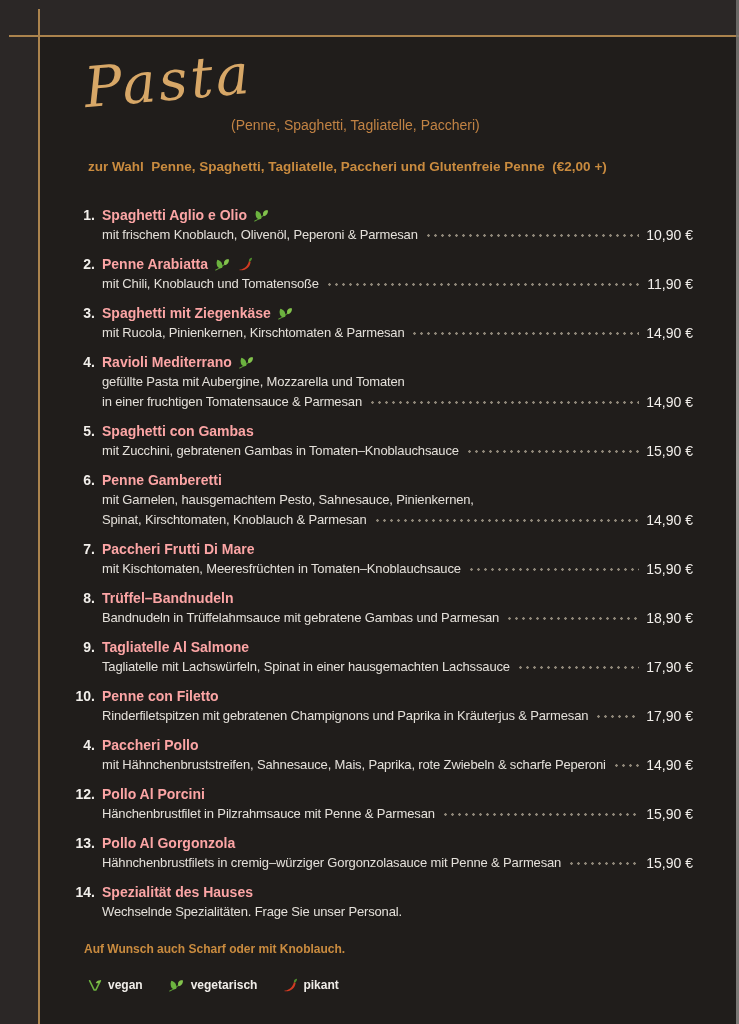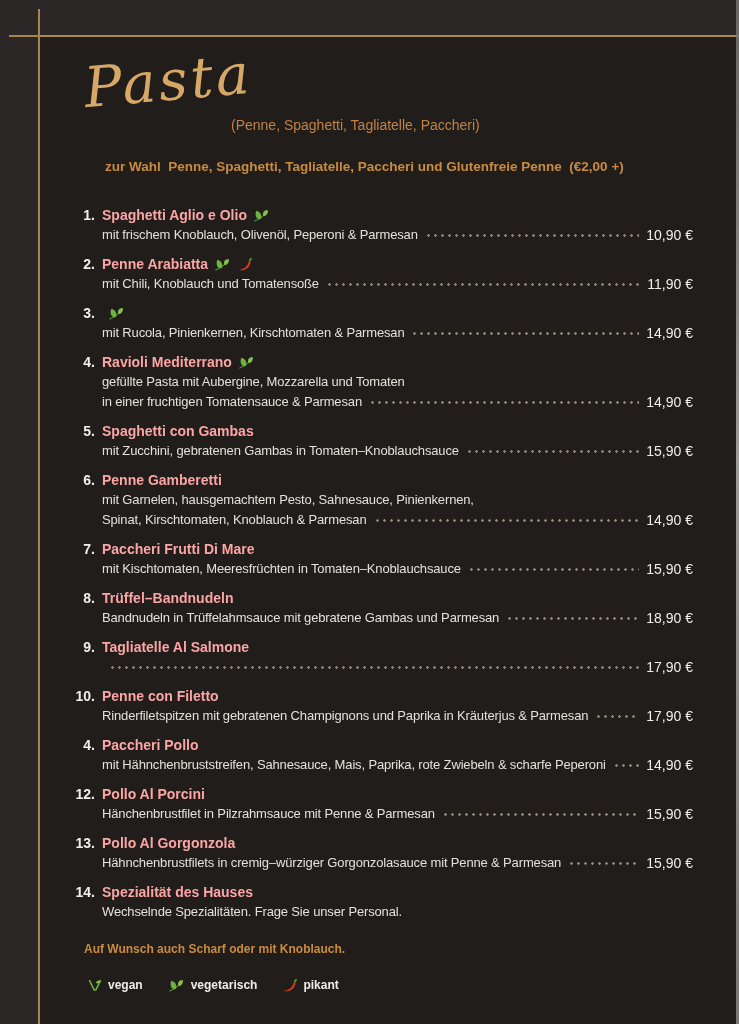--- a/index.html
+++ b/index.html
@@ -57,21 +57,20 @@
     color: #c28344;
     z-index: 4;
   }
   .choice-note {
     position: absolute;
     left: 88px; top: 159px;
     font-size: 13.5px; font-weight: bold;
     color: #c98b3f;
     white-space: pre-wrap;
     z-index: 4;
-    margin-left: 17px;
   }
   .items {
     position: absolute;
     left: 62px; top: 205px; width: 631px;
     z-index: 4;
   }
   .item { margin-bottom: 9px; }
   .trow {
     display: flex; align-items: center;
     line-height: 20px;
@@ -178,20 +177,21 @@
         </div>
         <div class="drow">
           <span class="desc">mit Chili, Knoblauch und Tomatensoße</span>
           <span class="dots"></span>
           <span class="price">11,90 €</span>
         </div>
       </div>
       <div class="item">
         <div class="trow">
           <span class="num">3.</span>
+          <span class="name">Spaghetti mit Ziegenkäse</span>
           <span class="icon">
             <svg viewBox="0 0 20 16" width="16" height="13" aria-hidden="true">
               <path d="M1 15 Q8 12 17 3" stroke="#5e9e38" stroke-width="1.3" fill="none" stroke-linecap="round"></path>
               <path d="M6 13 C2 11 1 6 3 2 C8 3 10 8 9 12 Z" fill="#6cb33f"></path>
               <path d="M12 9 C10 5 12 1 17 1 C18 5 16 8 12 9 Z" fill="#82c24c"></path>
             </svg>
           </span>
         </div>
         <div class="drow">
           <span class="desc">mit Rucola, Pinienkernen, Kirschtomaten &amp; Parmesan</span>
@@ -266,20 +266,21 @@
           <span class="dots"></span>
           <span class="price">18,90 €</span>
         </div>
       </div>
       <div class="item">
         <div class="trow">
           <span class="num">9.</span>
           <span class="name">Tagliatelle Al Salmone</span>
         </div>
         <div class="drow">
+          <span class="desc">Tagliatelle mit Lachswürfeln, Spinat in einer hausgemachten Lachssauce</span>
           <span class="dots"></span>
           <span class="price">17,90 €</span>
         </div>
       </div>
       <div class="item">
         <div class="trow">
           <span class="num">10.</span>
           <span class="name">Penne con Filetto</span>
         </div>
         <div class="drow">

